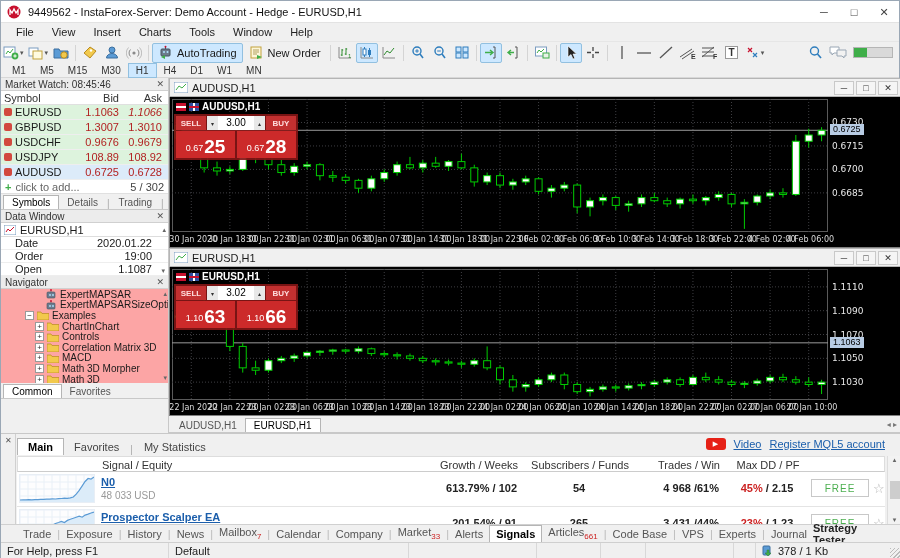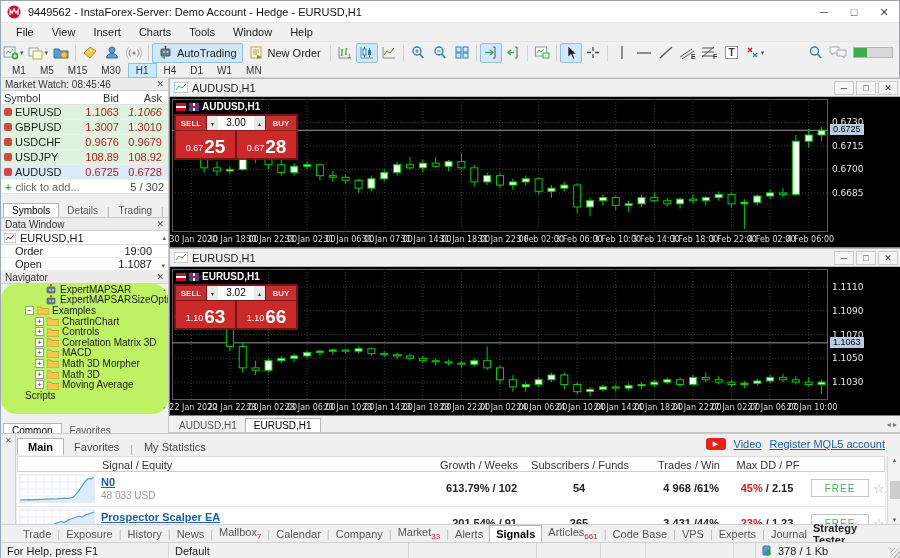--- a/index.html
+++ b/index.html
@@ -39,31 +39,31 @@
   .phdr { height:13px; background:#ececec; border-bottom:1px solid #d0d0d0; display:flex; align-items:center; padding:0 4px; font-size:10px; color:#333; }
   .phdr .x { margin-left:auto; color:#555; font-size:9px; }
   .mw-table { background:#fff; }
   .mw-colhdr { display:flex; height:14px; border-bottom:1px solid #e0e0e0; align-items:center; background:#fff; color:#333; }
   .mw-row { display:flex; height:15px; align-items:center; border-bottom:1px solid #eee; }
   .mw-c1 { width:70px; padding-left:3px; display:flex; align-items:center; gap:3px;}
   .mw-c2 { width:48px; text-align:right; }
   .mw-c3 { width:46px; text-align:right; padding-right:3px; }
   .sym-ico { width:8px; height:8px; border-radius:2px; background:#d2493f; display:inline-block; }
   .mw-add { display:flex; height:14px; align-items:center; color:#666; background:#fff; border-bottom:1px solid #e0e0e0;}
-  .ptabs { display:flex; align-items:flex-end; height:24px; padding-left:2px; background:#f0f0f0; border-bottom:1px solid #c8c8c8;}
+  .ptabs { display:flex; align-items:flex-end; height:16px; padding-left:2px; background:#f0f0f0; border-bottom:1px solid #c8c8c8;}
   .ptab { padding:1px 8px; color:#555; font-size:10px; }
   .ptab.active { background:#fff; border:1px solid #b5b5b5; border-bottom:none; color:#000; }
   .ptab-sep { color:#aaa; padding:0 1px; font-size:10px; }
 
   .dw-row { display:flex; height:13px; align-items:center; background:#fff; border-bottom:1px solid #eee; }
   .dw-k { width:62px; padding-left:14px; color:#222; }
   .dw-v { flex:1; text-align:right; padding-right:16px; }
   .dw-sym { display:flex; height:14px; align-items:center; background:#fff; border-bottom:1px solid #ddd; padding-left:3px; gap:4px; }
 
-  .nav-body { background:#bef264; height:130px; overflow:hidden; position:relative;border-radius:15px; }
+  .nav-body { background:#fca5a5; height:94px; overflow:hidden; position:relative; }
   .nav-row { display:flex; align-items:center; height:10.6px; font-size:10px; white-space:nowrap; }
   .exp { width:9px; height:9px; border:1px solid #9a9a9a; background:#fff; font-size:8px; line-height:7px; text-align:center; color:#333; margin-right:3px; flex:none;}
   .nav-ico { width:12px; height:10px; margin-right:3px; flex:none; position:relative;}
 
   
   .chartarea { position:absolute; left:168px; top:77px; width:732px; height:338px; background:#b0b0b0; }
   .cwin { position:absolute; left:0; width:732px; }
   .cwin .ctitle { height:19px; background:#f0f0f0; border:1px solid #b5b5b5; display:flex; align-items:center; padding-left:4px; gap:4px; }
   .cwin .ctitle .cbtns { margin-left:auto; display:flex; }
   .cbtn { width:20px; height:14px; display:flex; align-items:center; justify-content:center; font-size:9px; color:#333; border:1px solid #c9c9c9; background:#f5f5f5; margin-right:2px;}
@@ -444,20 +444,24 @@
     <div style="position:relative">
       <div class="dw-sym">
         <svg width="12" height="10" viewBox="0 0 12 10">
             <rect x="0" y="0" width="12" height="10" fill="#fff" stroke="#7a9cc0"></rect>
             <path d="M2 7 L4 4 L6 6 L10 2" stroke="#c8102e" fill="none"></path>
           </svg>
         <span>EURUSD,H1</span>
         <span style="margin-left:auto;margin-right:2px;font-size:7px;color:#666">▴</span>
       </div>
       <div id="dw-rows">
+          <div class="dw-row">
+            <span class="dw-k">Date</span>
+            <span class="dw-v">2020.01.22</span>
+          </div>
           <div class="dw-row">
             <span class="dw-k">Order</span>
             <span class="dw-v">19:00</span>
           </div>
           <div class="dw-row">
             <span class="dw-k">Open</span>
             <span class="dw-v">1.1087</span>
           </div>
         </div>
       <span style="position:absolute;right:3px;bottom:1px;font-size:7px;color:#666">▾</span>

